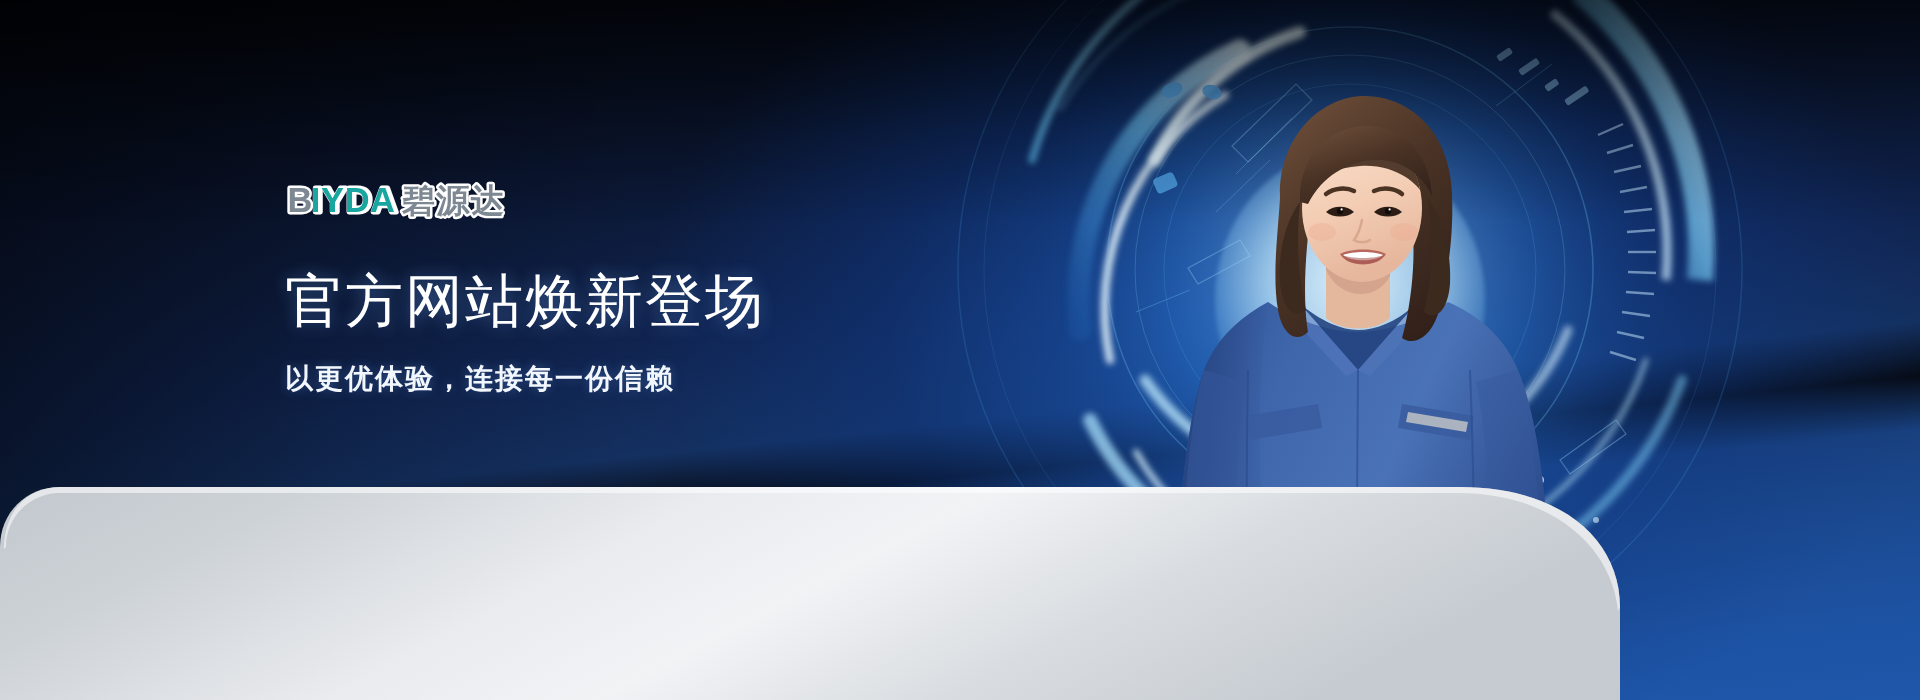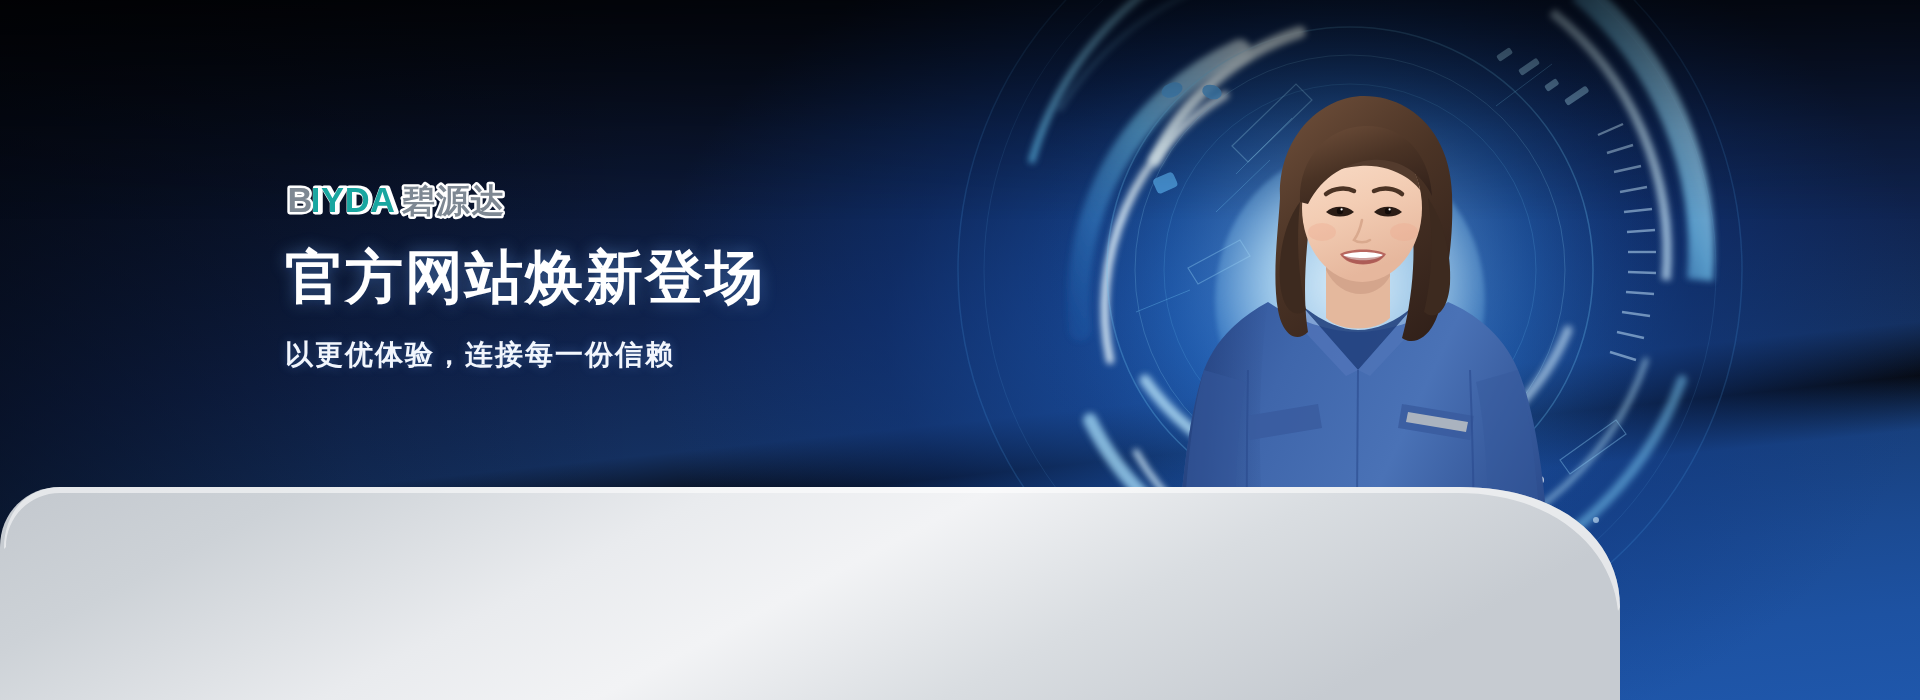--- a/index.html
+++ b/index.html
@@ -53,24 +53,24 @@
   #panel svg { width:100%; height:100%; display:block; }
 
   
   #copy { position:absolute; left:285px; top:178px; width:620px; }
 
   
   .logo { display:flex; align-items:center; height:48px;text-decoration:underline; }
   .logo svg { display:block; height:48px; }
 
   .headline {
-    margin-top:22px;
+    margin-top:46px;
     font-size:58px;
     line-height:1;
-    font-weight:bold;
+    font-weight:normal;
     color:#ffffff;
     letter-spacing:2px;
     text-shadow:0 0 16px rgba(120,180,255,.45), 0 2px 6px rgba(0,20,60,.6);
     white-space:nowrap;
   }
   .subline {
     margin-top:35px;
     font-size:28px;
     line-height:1;
     font-weight:bold;

